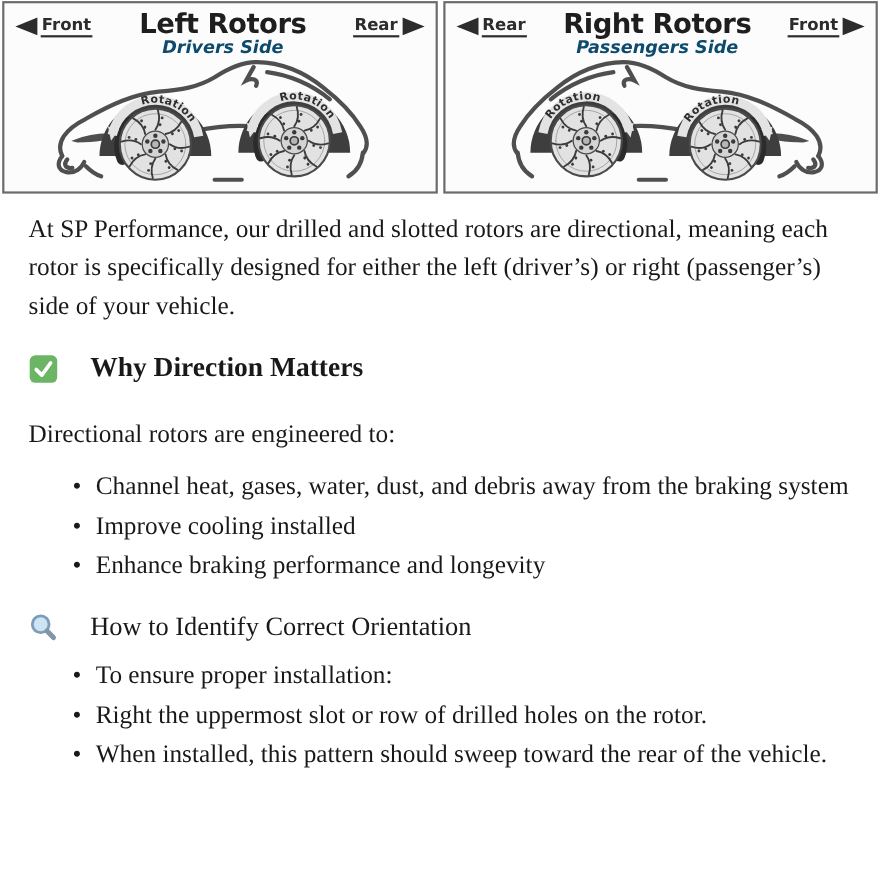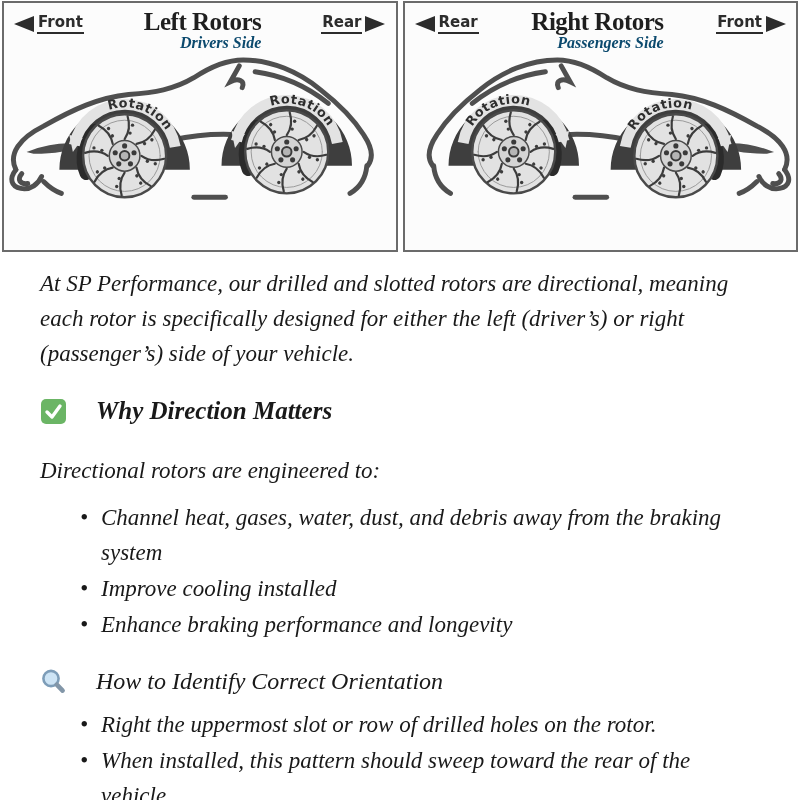--- a/index.html
+++ b/index.html
@@ -1,34 +1,34 @@
 <!DOCTYPE html>
 <html><head>
 <meta charset="utf-8">
 <style>
   html,body{margin:0;padding:0;background:#fff;width:800px;}
   body{font-family:"Liberation Serif","DejaVu Serif",serif;color:#191919;}
 
   
-  .panels{display:flex;gap:5px;padding:1px 2px 0;height:252px;box-sizing:border-box;}
+  .panels{display:flex;gap:5px;padding:1px 2px 0;height:176px;box-sizing:border-box;}
   .panel{flex:1;border:2px solid #6b6b6b;background:#fcfcfc;display:flex;flex-direction:column;overflow:hidden;}
   .panel-header{display:flex;align-items:flex-start;justify-content:space-between;padding:6px 10px 0;height:50px;box-sizing:border-box;
     font-family:"DejaVu Sans","Liberation Sans",sans-serif;}
   .dir{display:flex;align-items:center;gap:3px;margin-top:4px;}
   .dir-label{font-weight:bold;font-size:15px;color:#2c2c2c;border-bottom:2.5px solid #2c2c2c;padding:0 1px 1px;}
   .tri{width:0;height:0;border-top:8px solid transparent;border-bottom:8px solid transparent;}
   .tri-left{border-right:20px solid #2c2c2c;}
   .tri-right{border-left:20px solid #2c2c2c;}
-  .title-block{text-align:right;line-height:1.02;font-family:Liberation Serif, serif;}
+  .title-block{text-align:center;line-height:1.02;}
   .panel-title{font-weight:bold;font-size:25px;color:#1e1e1e;letter-spacing:-0.5px;}
   .panel-subtitle{font-weight:bold;font-style:italic;font-size:16px;color:#0c4a6e;}
   .car-svg{display:block;width:100%;height:auto;}
 
   
-  .content{padding:0 40px 10px;font-style:italic;}
+  .content{padding:0 26px 10px;}
   .intro{font-size:23px;line-height:35px;margin:14px 0 0;}
   .section-heading{display:flex;align-items:center;gap:29px;font-size:25px;margin:26px 0 0;}
   .section-heading.bold .heading-text{font-weight:bold;}
   .section-heading.regular{font-size:24px;}
   .section-heading.regular .heading-text{font-weight:normal;}
   .emoji-icon{flex:0 0 auto;display:inline-block;}
   .lead{font-size:23px;line-height:35px;margin:28px 0 0;}
   ul.bullets{list-style:none;margin:12px 0 0;padding:0 0 0 40px;}
   ul.bullets li{position:relative;padding-left:21px;font-size:23px;line-height:35px;margin:1px 0;}
   ul.bullets li::before{content:"\2022";position:absolute;left:0;top:0;font-size:23px;color:#191919;}
@@ -187,17 +187,18 @@
 
   <div class="section-heading regular">
     <svg class="emoji-icon" width="27" height="27" viewBox="0 0 27 27">
       <circle cx="11" cy="10.5" r="7.6" fill="#cde4f5" stroke="#7d9db8" stroke-width="2.6"></circle>
       <line x1="16.8" y1="16.6" x2="22.6" y2="22.6" stroke="#8296a8" stroke-width="4.6" stroke-linecap="round"></line>
     </svg>
     <span class="heading-text">How to Identify Correct Orientation</span>
   </div>
 
   <ul class="bullets">
+    <li>To ensure proper installation:</li>
     <li>Right the uppermost slot or row of drilled holes on the rotor.</li>
     <li>When installed, this pattern should sweep toward the rear of the vehicle.</li>
   </ul>
 
 </div>
 
 </body></html>

